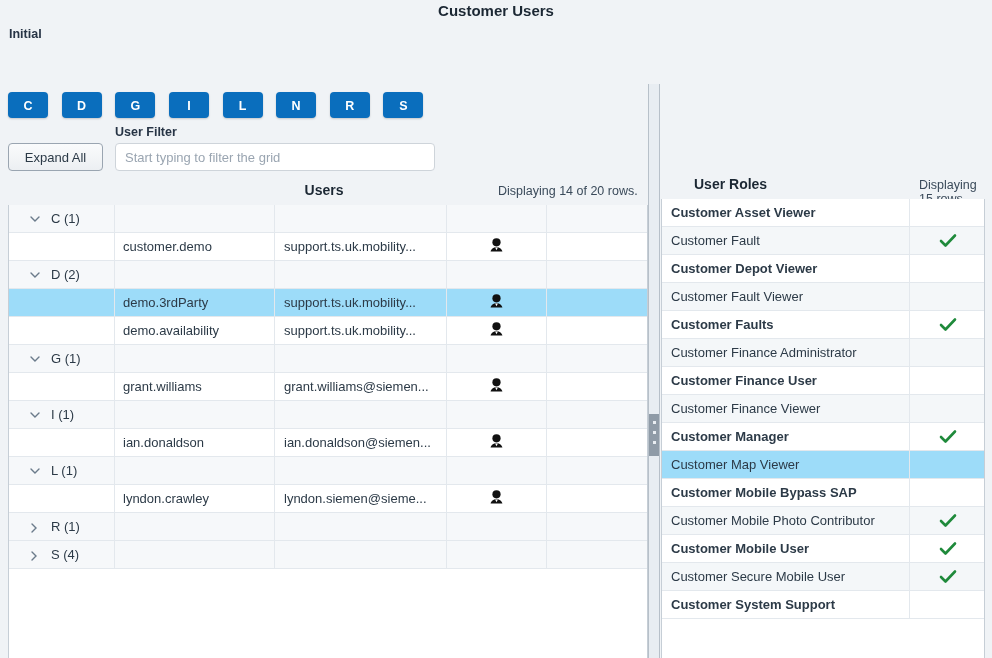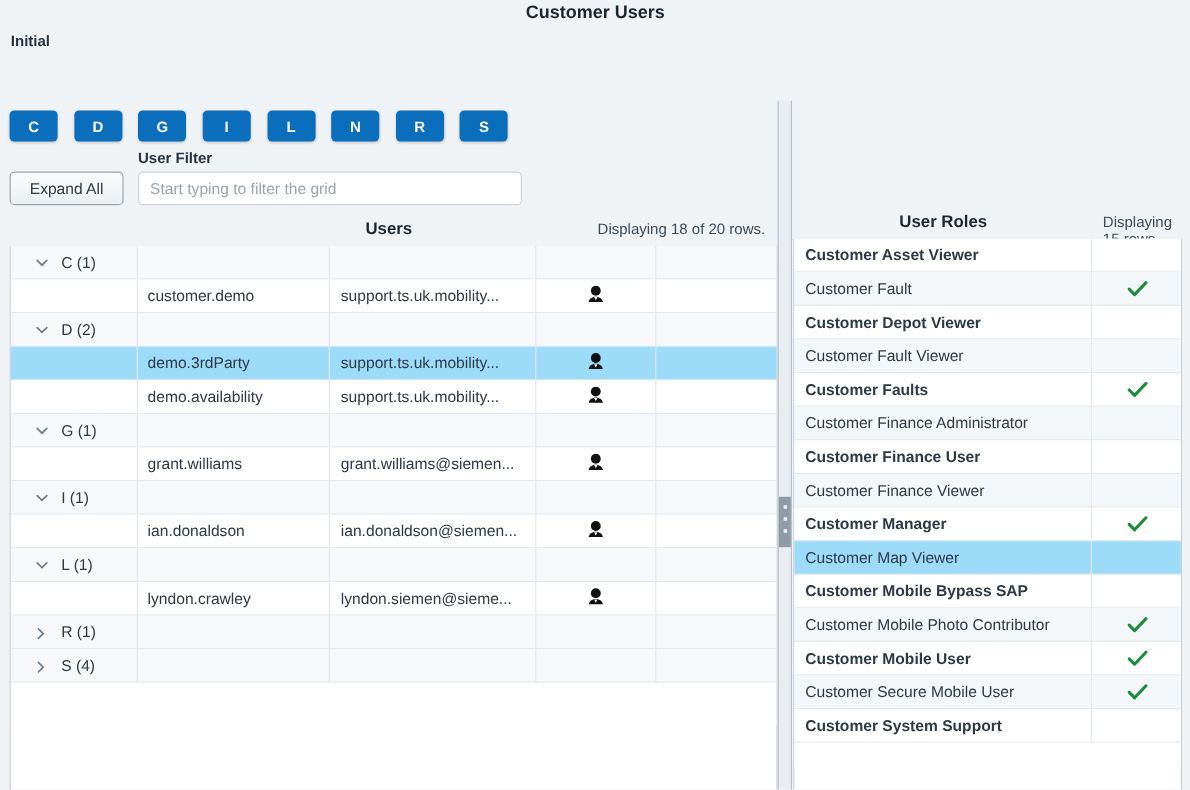--- a/index.html
+++ b/index.html
@@ -232,21 +232,21 @@
     <button class="alpha-btn">N</button>
     <button class="alpha-btn">R</button>
     <button class="alpha-btn">S</button>
   </div>
 
   <div class="uf-label">User Filter</div>
   <button class="expand-btn">Expand All</button>
   <input class="uf-input" type="text" placeholder="Start typing to filter the grid" style="">
 
   <div class="grid-caption" style="left:0;top:182px;width:648px;text-align:center;">Users</div>
-  <div class="grid-count" style="left:498px;top:184px;">Displaying 18 of 20 rows.</div>
+  <div class="grid-count" style="left:498px;top:184px;">Displaying 14 of 20 rows.</div>
 
   <div class="grid-head" id="users-head" style="left:8px;top:205px;width:640px;">
       <div class="hcell" style="left: 0px; width: 105px;">
         <span class="ht">Initial</span>
         <span class="menu-ico">
           <i></i>
           <i></i>
           <i></i>
         </span>
       </div>
@@ -469,21 +469,21 @@
     </div>
 
   <div class="splitter">
     <div class="split-grip">
       <i></i>
         <i></i>
         <i></i>
     </div>
   </div>
 
-  <div class="grid-caption" style="left:661px;top:176px;width:250px;text-align:center;">User Roles</div>
+  <div class="grid-caption" style="left:661px;top:176px;width:250px;text-align:left;padding-left:33px;">User Roles</div>
   <div class="grid-count" style="left:919px;top:178px;">Displaying 15 rows.</div>
 
   <div class="grid-head" id="roles-head" style="left:661px;top:199px;width:324px;">
       <div class="hcell" style="left: 0px; width: 247px;">
         <span class="ht">Role</span>
         <span class="menu-ico">
           <i></i>
           <i></i>
           <i></i>
         </span>

